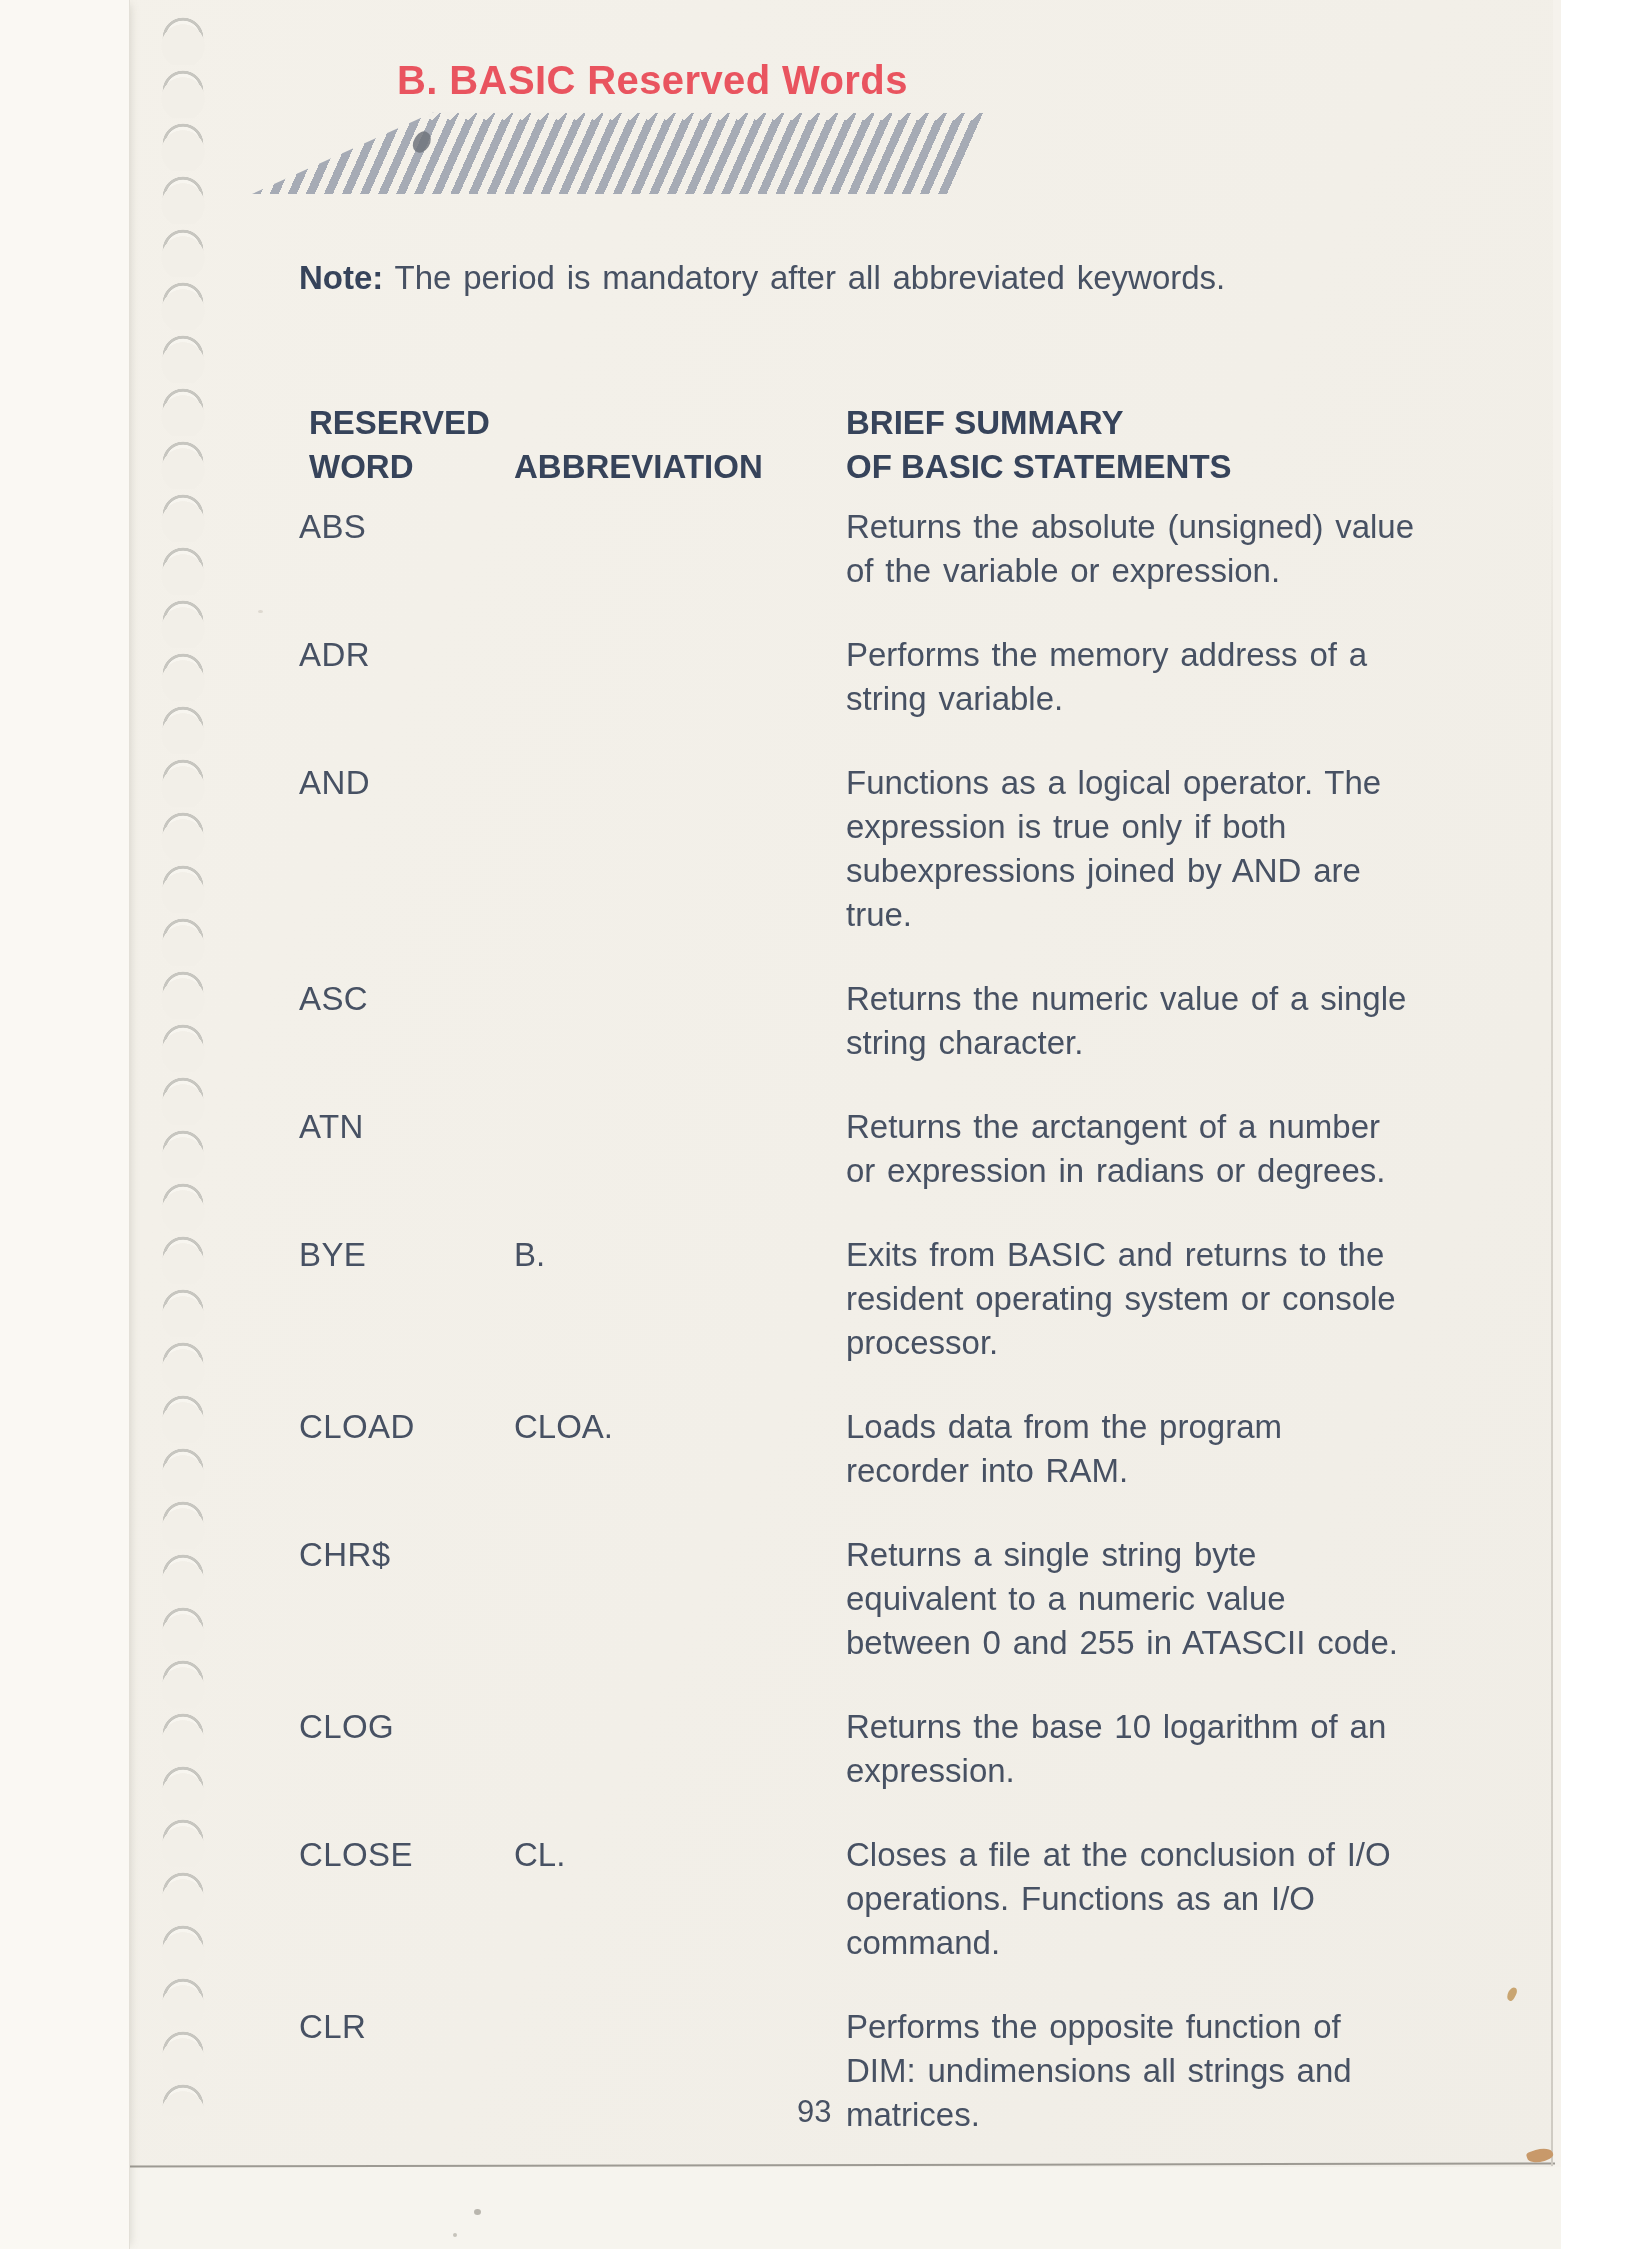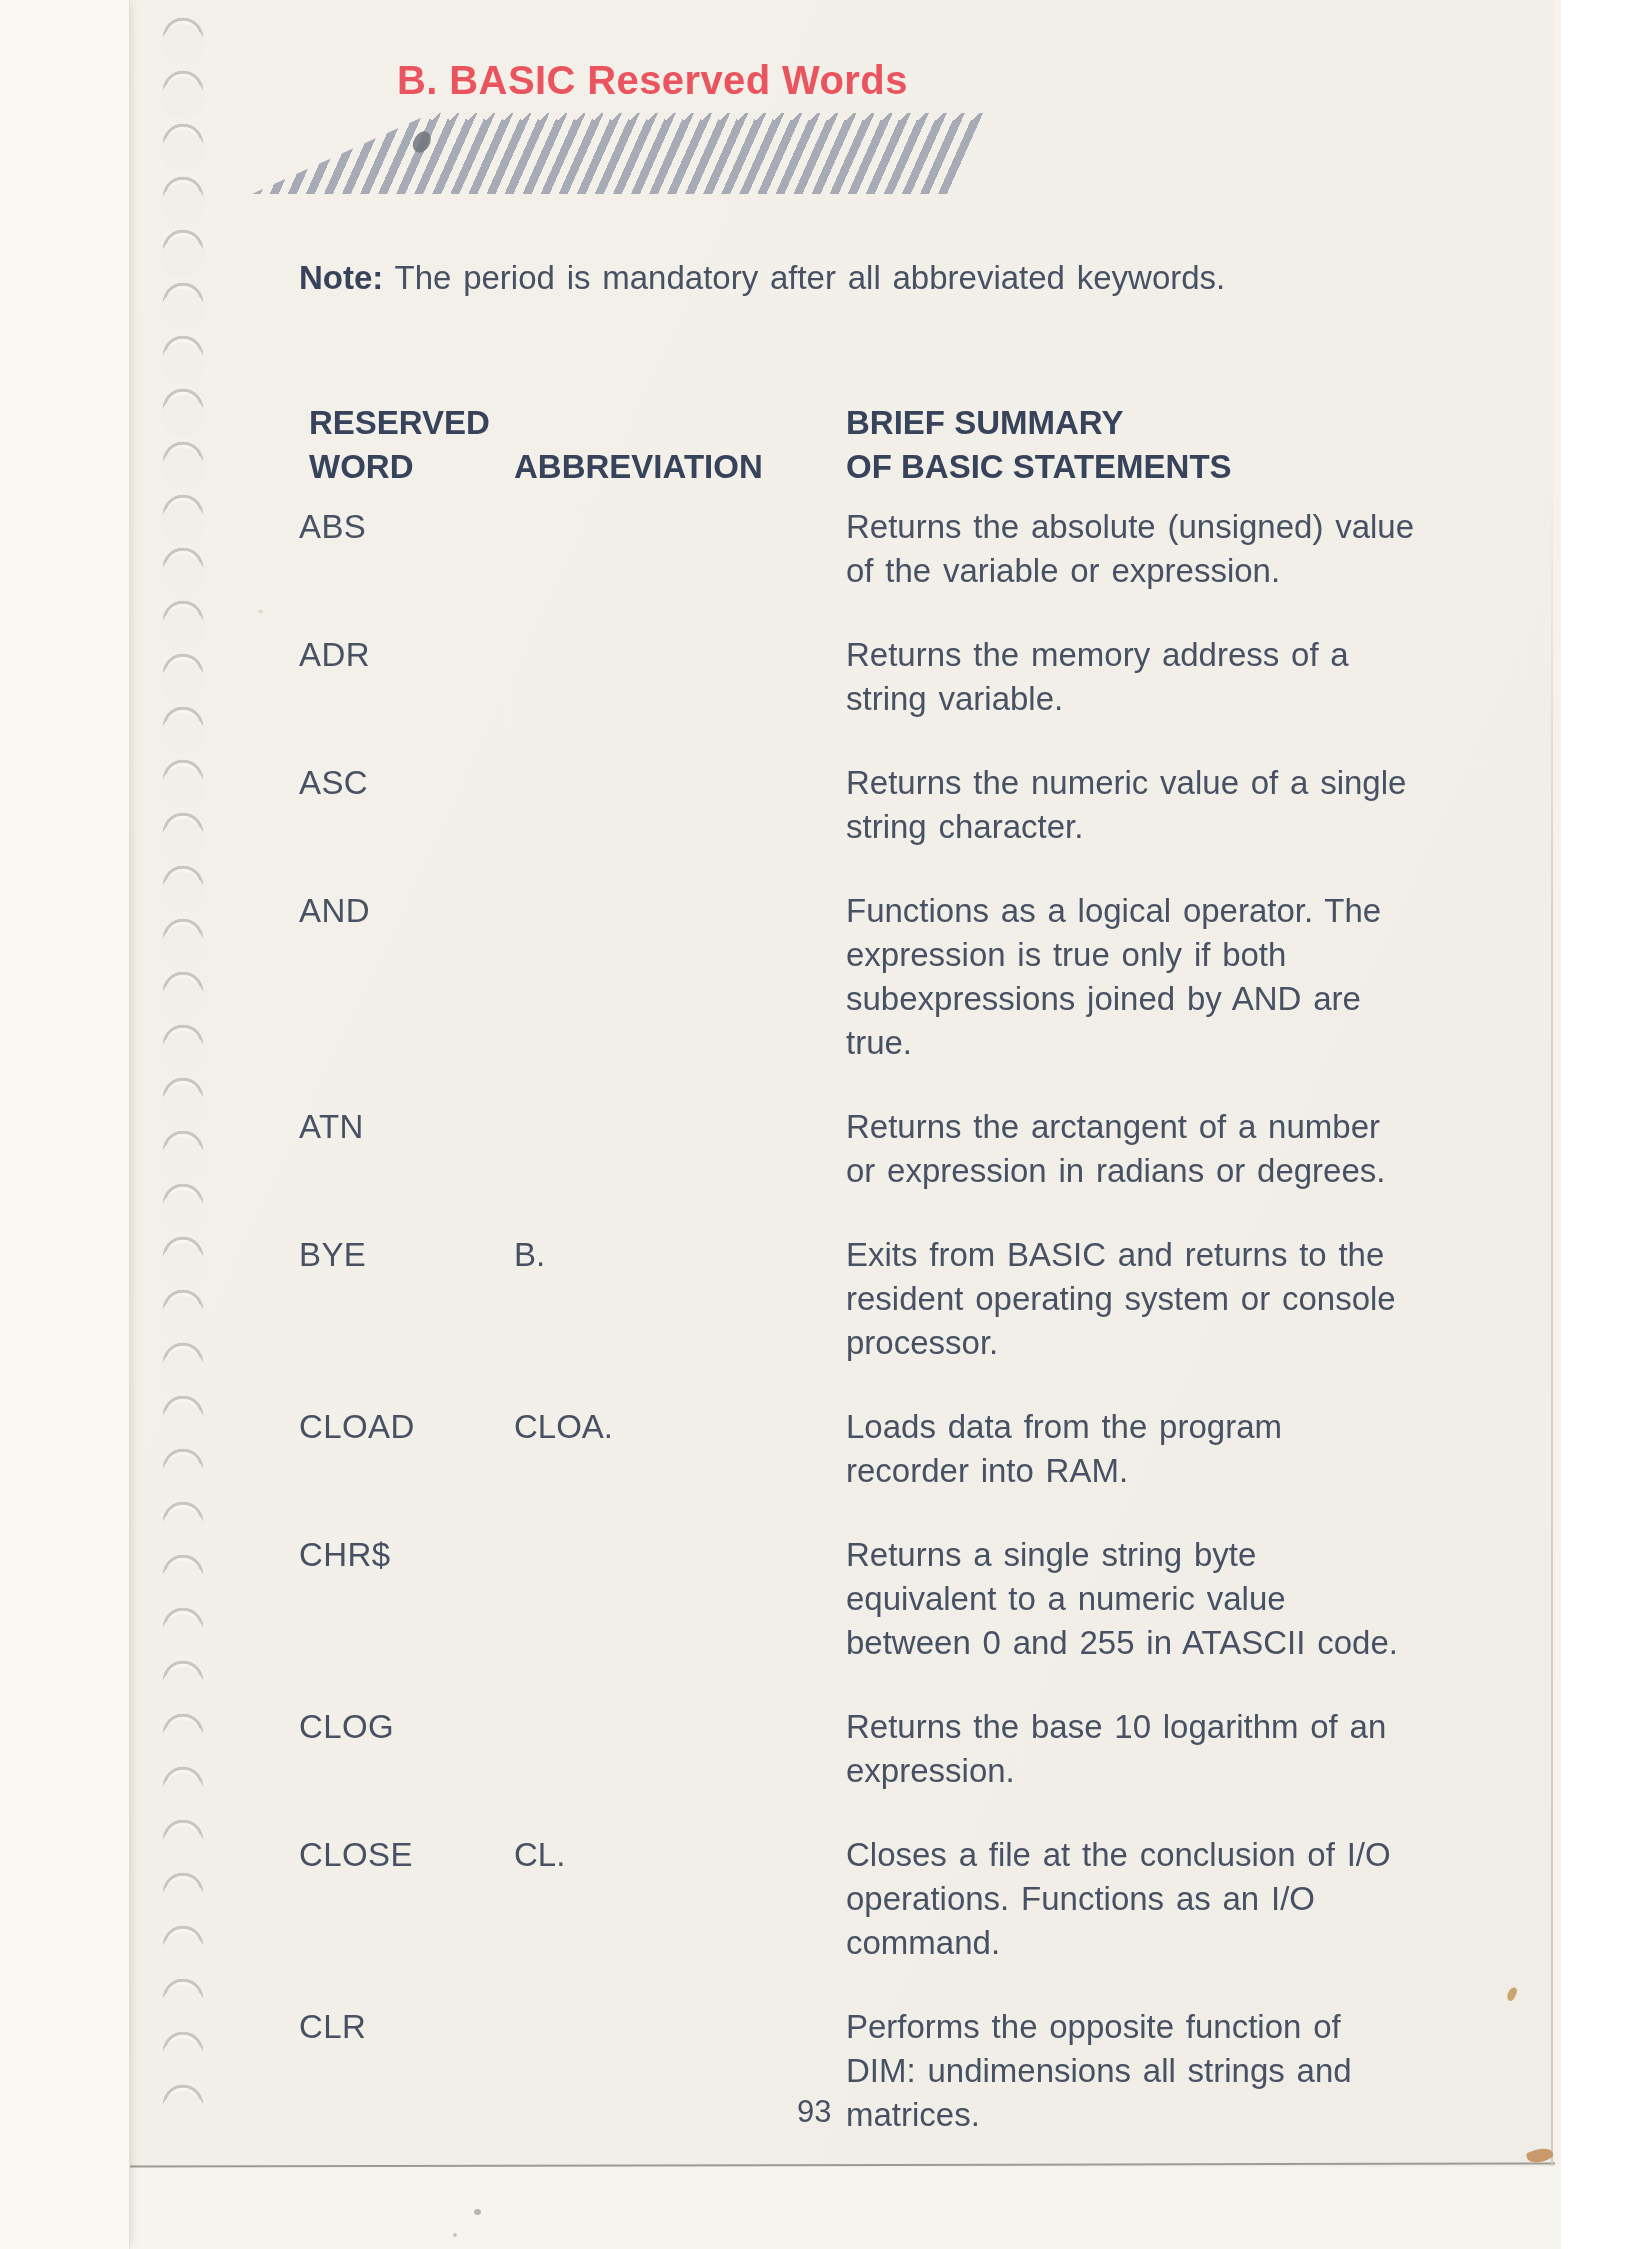--- a/index.html
+++ b/index.html
@@ -134,36 +134,36 @@
   <div class="tbody">
     <div class="trow">
       <span class="word">ABS</span>
       <span class="abbr"></span>
       <div class="summary">Returns the absolute (unsigned) value
 of the variable or expression.</div>
     </div>
     <div class="trow">
       <span class="word">ADR</span>
       <span class="abbr"></span>
-      <div class="summary">Returns the memory address of a
+      <div class="summary">Performs the memory address of a
 string variable.</div>
-    </div>
-    <div class="trow">
-      <span class="word">ASC</span>
-      <span class="abbr"></span>
-      <div class="summary">Returns the numeric value of a single
-string character.</div>
     </div>
     <div class="trow">
       <span class="word">AND</span>
       <span class="abbr"></span>
       <div class="summary">Functions as a logical operator. The
 expression is true only if both
 subexpressions joined by AND are
 true.</div>
+    </div>
+    <div class="trow">
+      <span class="word">ASC</span>
+      <span class="abbr"></span>
+      <div class="summary">Returns the numeric value of a single
+string character.</div>
     </div>
     <div class="trow">
       <span class="word">ATN</span>
       <span class="abbr"></span>
       <div class="summary">Returns the arctangent of a number
 or expression in radians or degrees.</div>
     </div>
     <div class="trow">
       <span class="word">BYE</span>
       <span class="abbr">B.</span>

